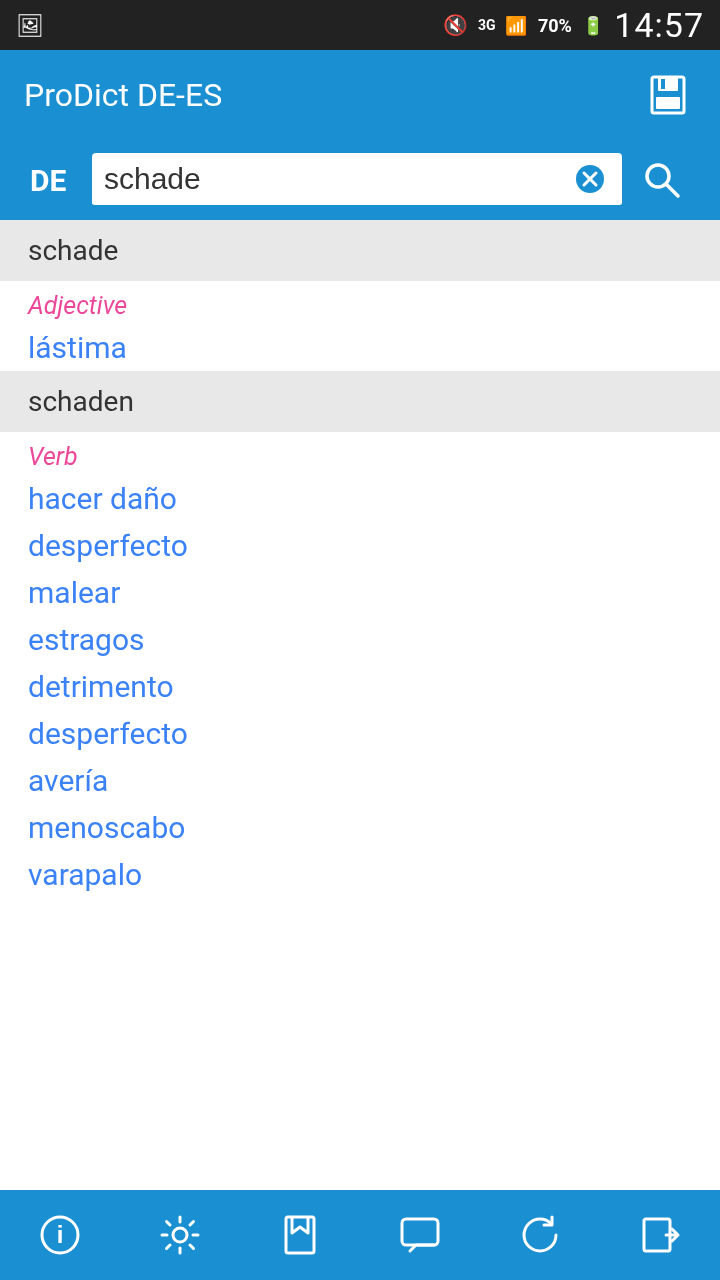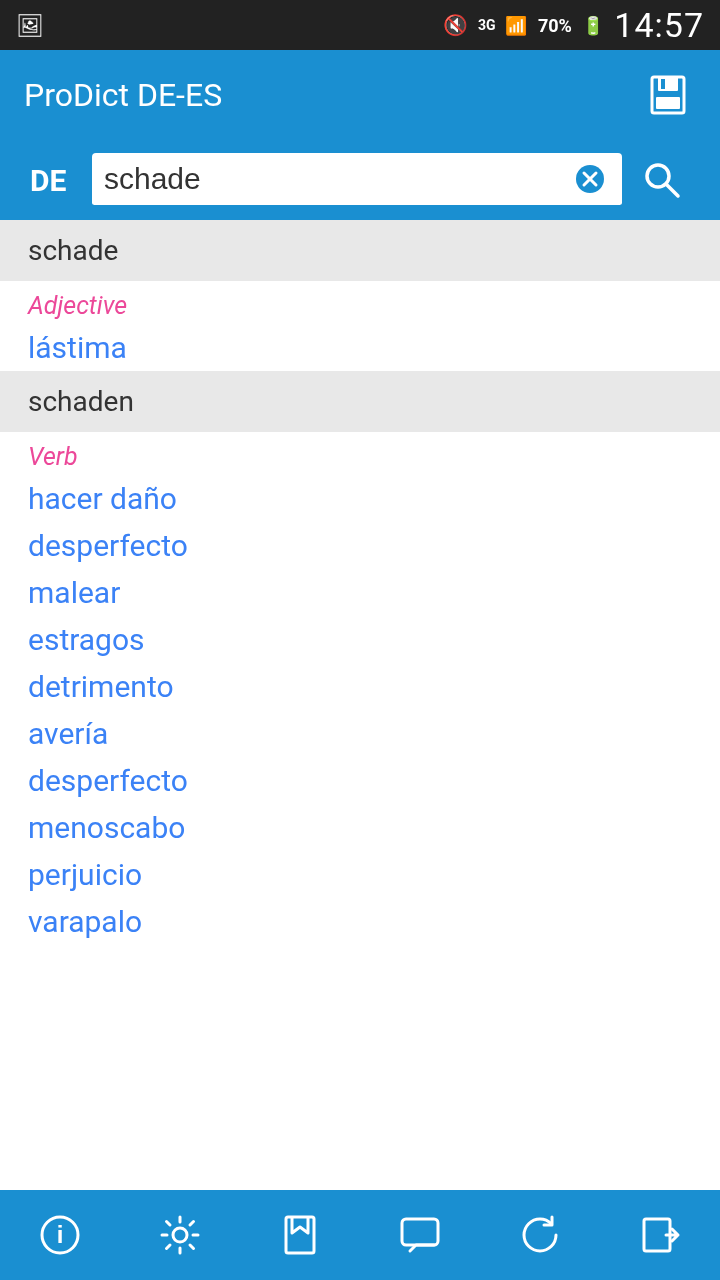--- a/index.html
+++ b/index.html
@@ -213,24 +213,23 @@
   <div class="translation">lástima</div>
 
   <div class="word-header">schaden</div>
   <div class="pos-label">Verb</div>
   <div class="translation">hacer daño</div>
   <div class="translation">desperfecto</div>
   <div class="translation">malear</div>
 
   <div class="translation">estragos</div>
   <div class="translation">detrimento</div>
+  <div class="translation">desperfecto</div>
   <div class="translation">avería</div>
-  <div class="translation">desperfecto</div>
   <div class="translation">menoscabo</div>
-  <div class="translation">perjuicio</div>
   <div class="translation">varapalo</div>
 </div>
 
 <div style="height:90px;"></div>
 
 <div id="bottom-nav">
   <div class="nav-btn">
     <svg width="44" height="44" viewBox="0 0 44 44" fill="none">
       <circle cx="22" cy="22" r="18" stroke="white" stroke-width="3" fill="none"></circle>
       <text x="22" y="30" text-anchor="middle" fill="white" font-size="24" font-weight="bold" font-family="Arial">i</text>

